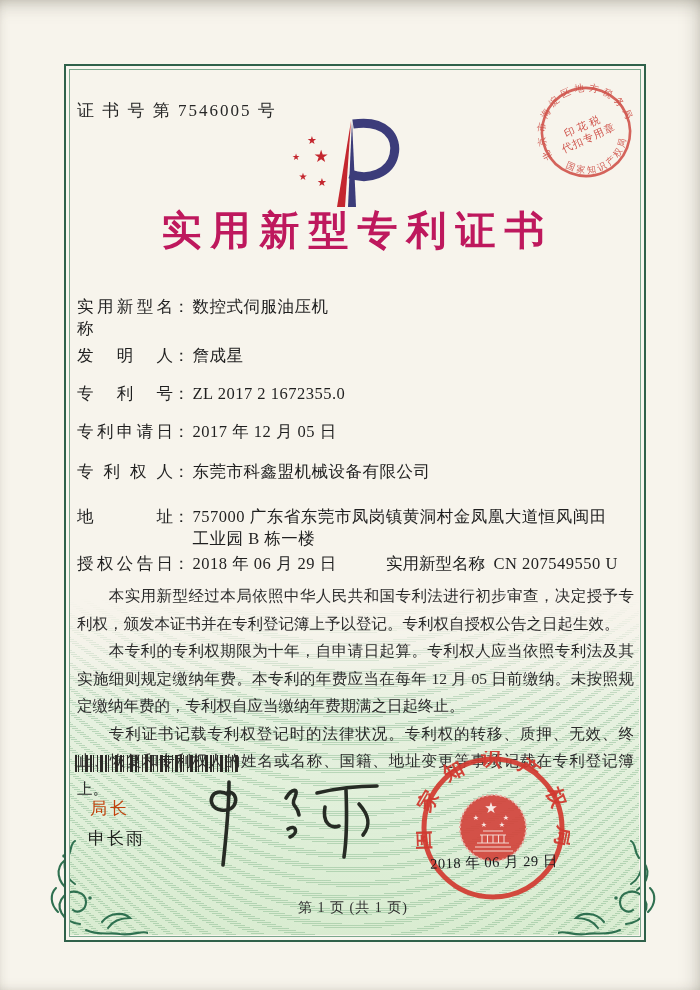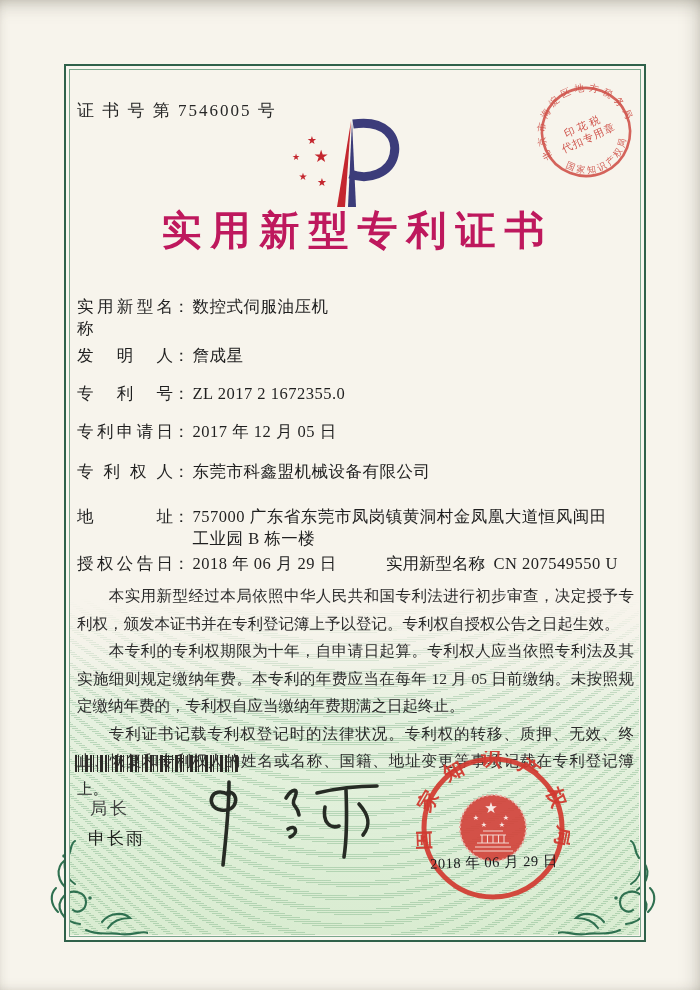--- a/index.html
+++ b/index.html
@@ -29,21 +29,21 @@
   .vl{display:inline-block;vertical-align:top;letter-spacing:.5px;}
   .vl .l2{display:block;}
   .g2{position:absolute;left:309px;top:0;white-space:nowrap;}
   .body-text{position:absolute;left:77px;top:582px;width:557px;z-index:3;font-size:15.5px;
         line-height:1.78;color:#2b2b2b;text-align:justify;}
   .body-text p{margin:0;text-indent:2.05em;}
   .barcode{position:absolute;left:75px;top:755px;width:163px;height:17px;z-index:3;
         background:repeating-linear-gradient(90deg,#2d2a27 0 2px,transparent 2px 3px,
           #2d2a27 3px 4px,transparent 4px 7px,#2d2a27 7px 8px,transparent 8px 10px,
           #2d2a27 10px 13px,transparent 13px 15px);}
-  .sig-title{position:absolute;left:90px;top:797px;z-index:3;font-size:17px;letter-spacing:3px;color:#404040;}
+  .sig-title{position:absolute;left:90px;top:797px;z-index:3;font-size:17px;letter-spacing:3px;color:#c2410c;}
   .sig-name{position:absolute;left:88px;top:827px;z-index:3;font-size:17px;letter-spacing:2px;color:#20241f;}
   .signature-svg{position:absolute;left:196px;top:776px;z-index:3;}
   .seal-svg{position:absolute;left:416px;top:751px;z-index:4;}
   .seal-date{position:absolute;left:423px;top:853px;width:142px;z-index:4;text-align:center;
         font-size:14.5px;letter-spacing:.5px;color:#19191c;transform:rotate(-1.5deg);}
   .tax-stamp{position:absolute;left:536px;top:82px;z-index:4;transform:rotate(-24deg);}
   .footer{position:absolute;left:64px;top:899px;width:578px;z-index:3;text-align:center;
         font-size:14px;letter-spacing:1px;color:#2e2e2e;}
   .orn{position:absolute;z-index:2;}
   .orn-left{left:44px;top:840px;}
@@ -180,13 +180,14 @@
       <path d="M25,50 C13,42 11,28 21,20 C19,32 25,40 31,44"></path>
       <path d="M23,18 C29,10 25,5 31,1"></path>
       <path d="M42,90 C54,96 68,92 76,94 C88,96 98,90 104,93"></path>
       <path d="M58,82 C66,72 80,72 86,78 C76,78 68,82 64,88"></path>
       <path d="M14,72 C6,64 6,54 12,48"></path>
     </g>
     <circle cx="20" cy="16" r="1.8" fill="#2f7050"></circle>
     <circle cx="46" cy="58" r="1.8" fill="#2f7050"></circle>
   </svg>
 
+  <div class="footer">第 1 页 (共 1 页)</div>
 </div>
 
 </body></html>

